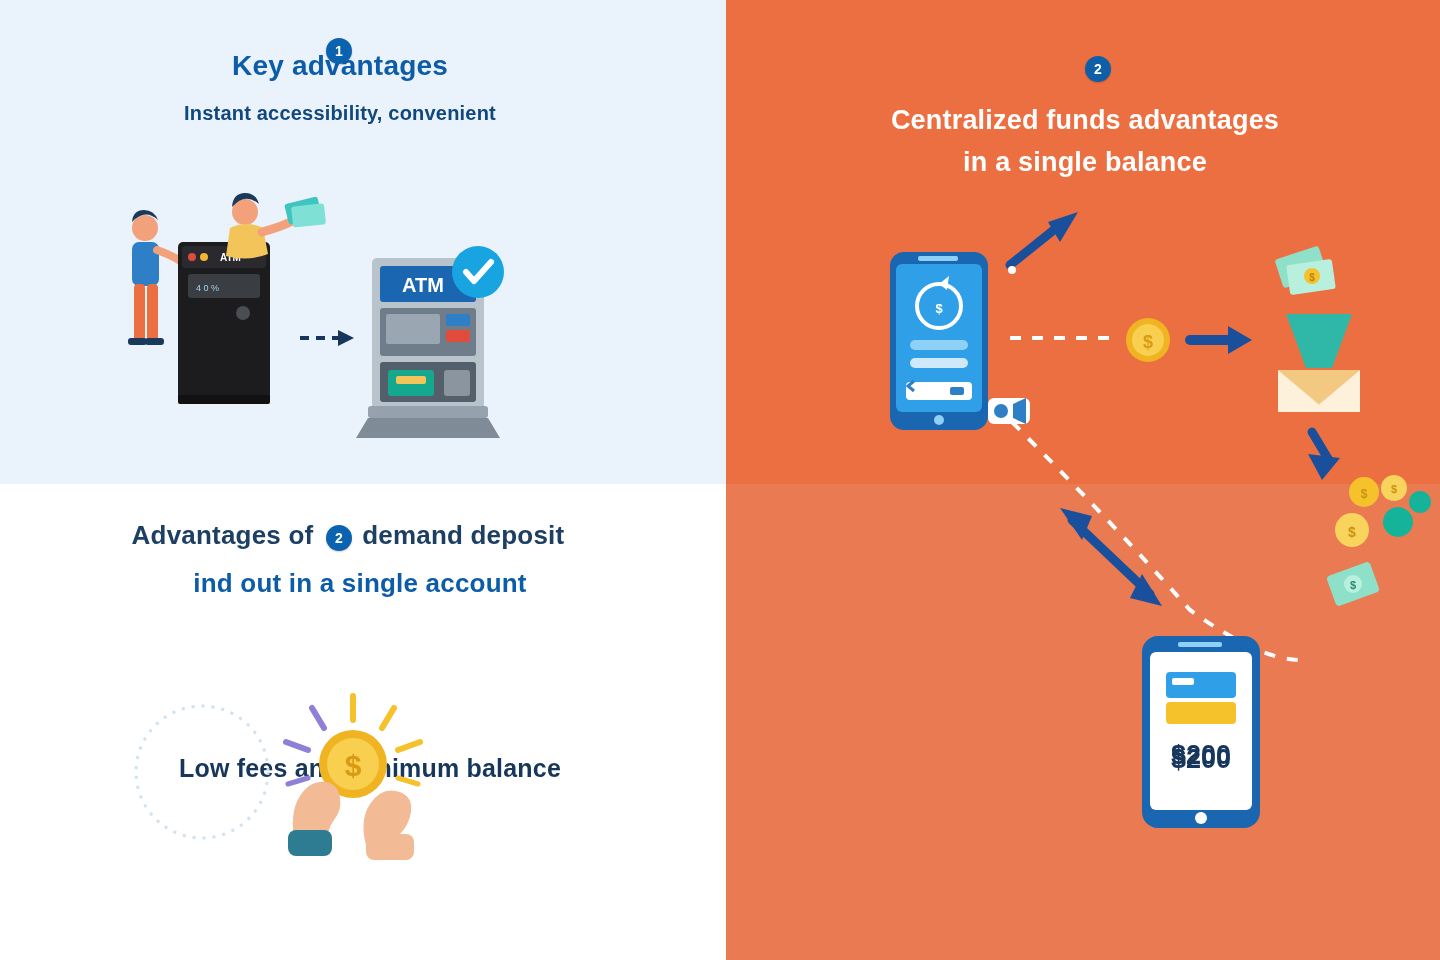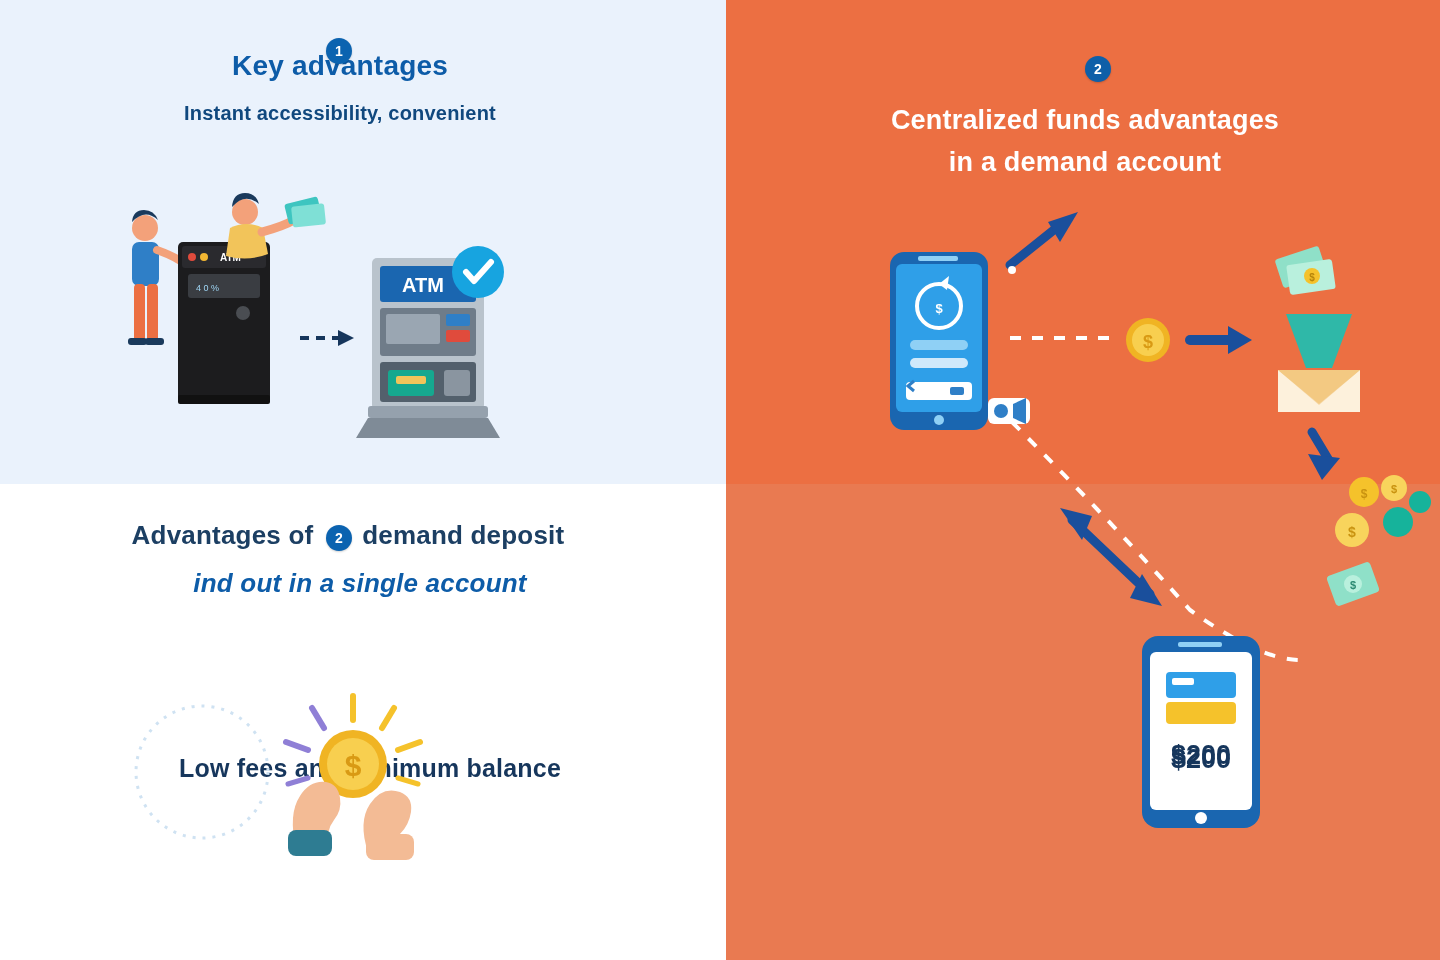--- a/index.html
+++ b/index.html
@@ -66,21 +66,20 @@
     left: 28px; top: 518px; width: 640px;
     font-size: 26px;
     color: #1c3f63;
     font-weight: bold;
   }
   .bl-title2 {
     left: 40px; top: 566px; width: 640px;
     font-size: 26px;
     color: #0d5ca8;
     font-weight: bold;
-    font-style: italic;
   }
   .bl-low {
     left: 40px; top: 752px; width: 660px;
     font-size: 25px;
     color: #16365c;
     font-weight: bold;
   }
   .tr-title {
     left: 760px; top: 100px; width: 650px;
     font-size: 27px;
@@ -219,21 +218,21 @@
     </g>
     <g>
       <path d="M248 172 q-10 -30 2 -48 q12 -18 30 -12 q13 5 11 20 q-2 13 -11 22 q-8 8 -8 18z" fill="#f3bb95"></path>
       <rect x="246" y="154" width="48" height="26" rx="8" fill="#f3bb95"></rect>
     </g>
   </svg>
 
   <div class="badge badge-2-tr">2</div>
   <div class="headline tr-title">
     <div>Centralized funds advantages</div>
-    <div>in a demand account</div>
+    <div>in a single balance</div>
   </div>
 
   <svg class="art" style="left:860px; top:190px;" width="580" height="700" viewBox="0 0 580 700">
 
     <g>
       <rect x="30" y="62" width="98" height="178" rx="14" fill="#1a66b0"></rect>
       <rect x="36" y="74" width="86" height="148" rx="6" fill="#2f9fe8"></rect>
       <rect x="58" y="66" width="40" height="5" rx="2" fill="#8fd0f5"></rect>
       <circle cx="79" cy="230" r="5" fill="#8fd0f5"></circle>
       <circle cx="79" cy="116" r="22" fill="none" stroke="#ffffff" stroke-width="4"></circle>

